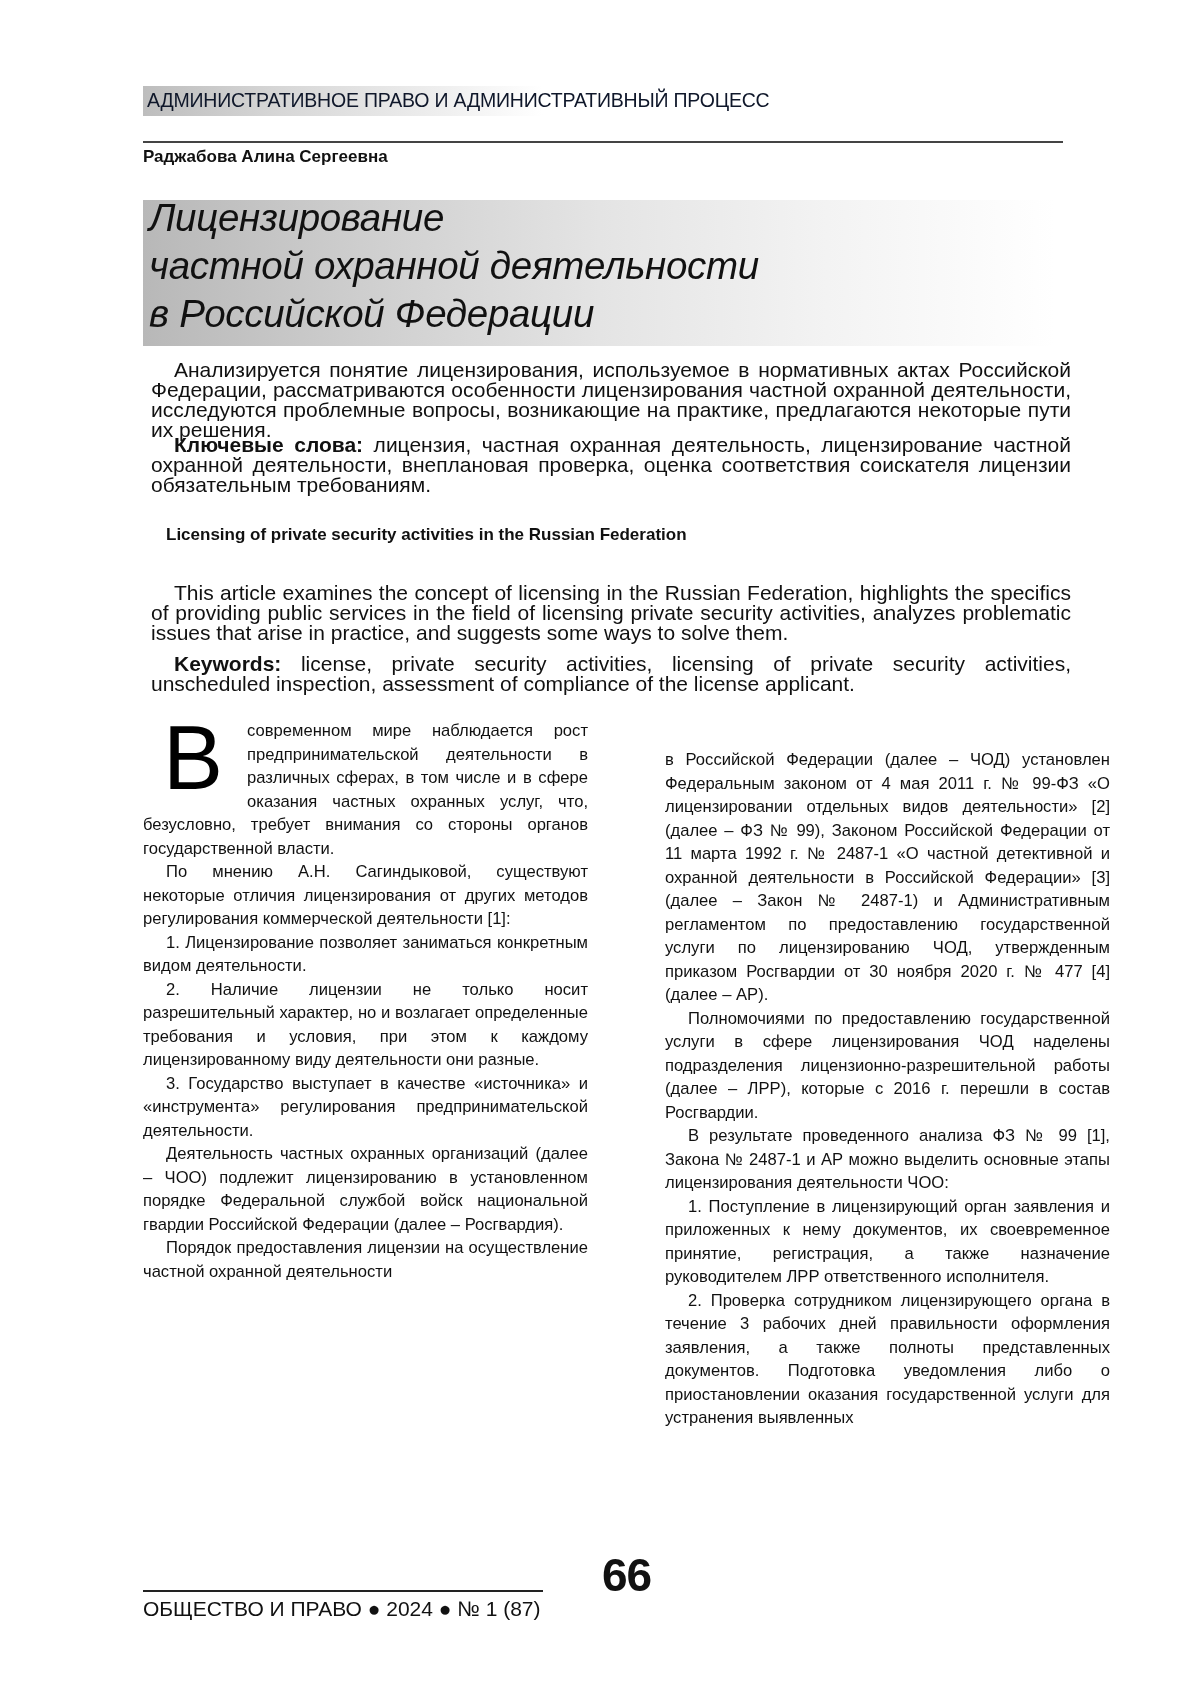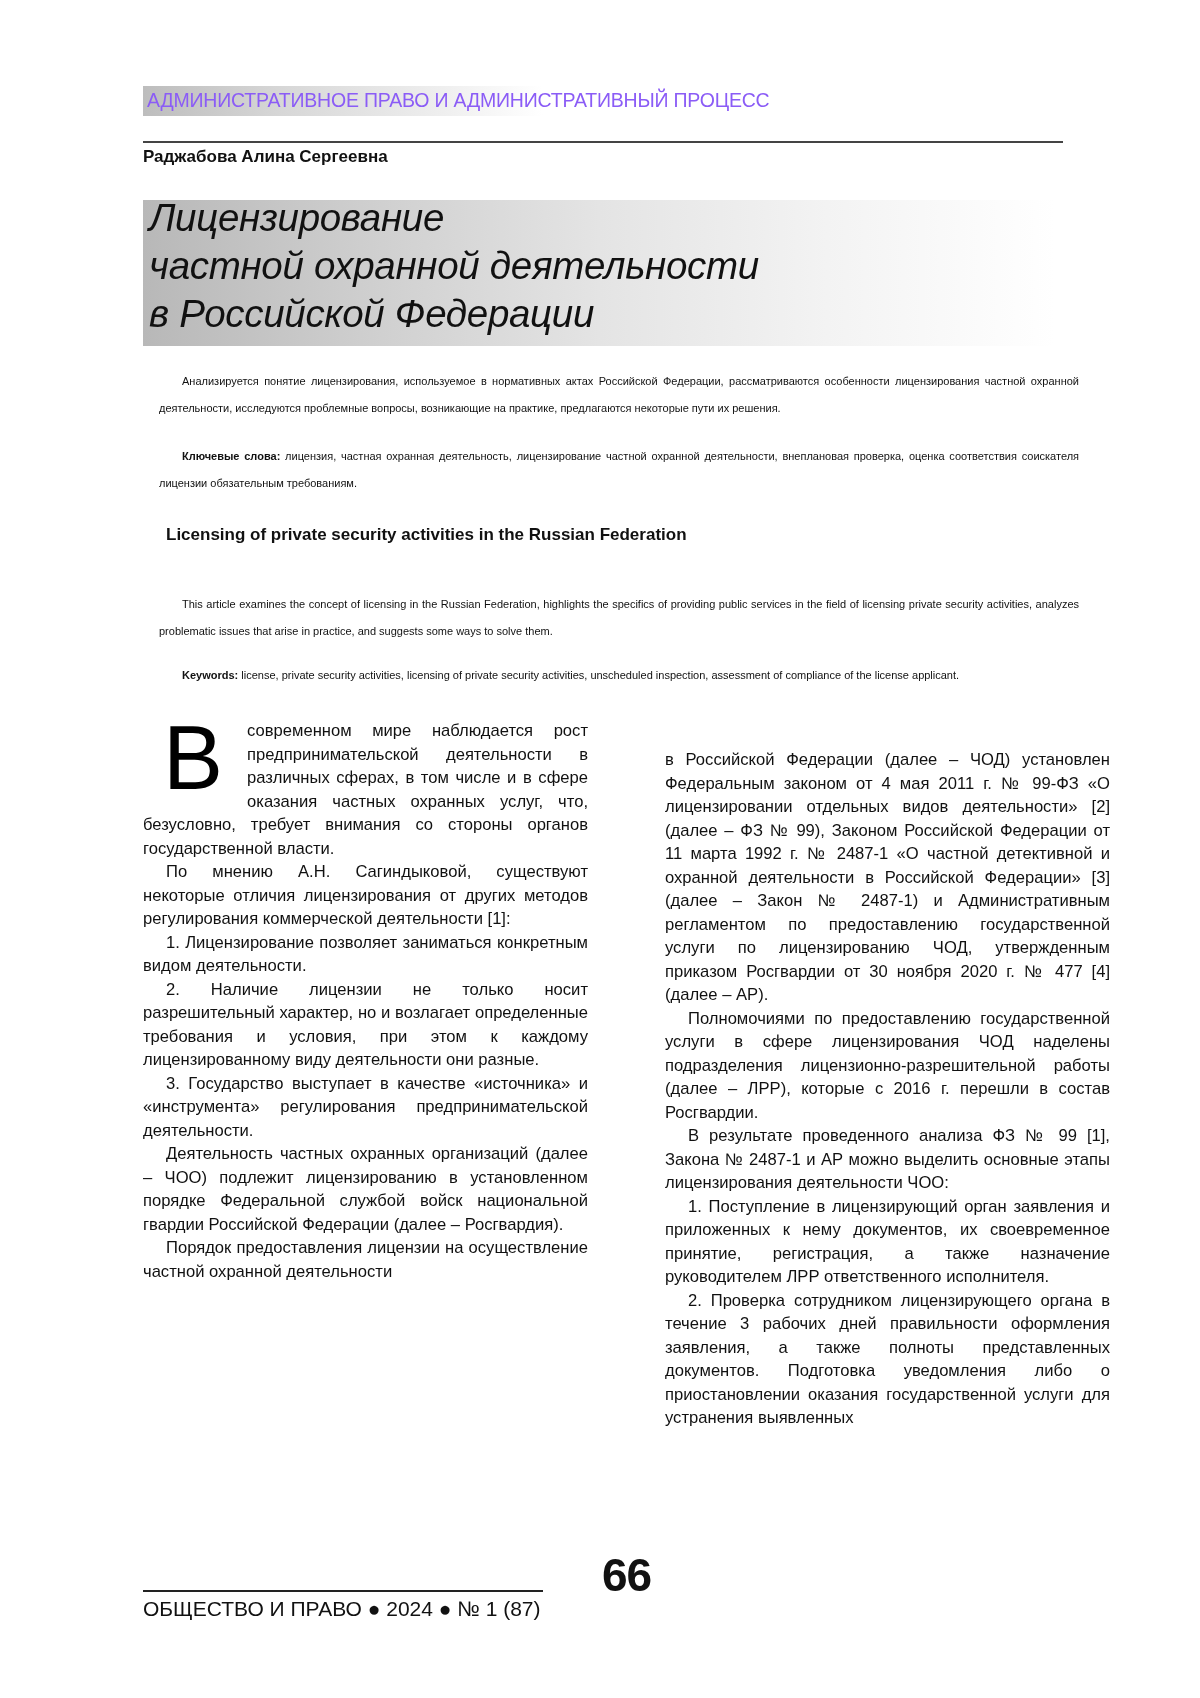--- a/index.html
+++ b/index.html
@@ -9,41 +9,41 @@
   }
   .abs { position: absolute; }
 
   
   .section-band {
     left: 143px; top: 86px; width: 400px; height: 30px;
     background: linear-gradient(to right, #bdbdbd 0%, #d7d7d7 35%, #efefef 75%, #ffffff 100%);
   }
   .section-title {
     left: 147px; top: 89px; font-size: 19.5px; letter-spacing: -0.2px;
-    white-space: nowrap; color: #8b5cf6;
+    white-space: nowrap; color: #0f172a;
   }
   .top-rule { left: 143px; top: 141px; width: 920px; height: 2px; background: #444; }
   .author {
     left: 143px; top: 147px; font-size: 17px; font-weight: bold; white-space: nowrap;
   }
 
   
   .title-box {
     left: 143px; top: 200px; width: 912px; height: 146px;
     background: linear-gradient(to right, #b8b8b8 0%, #cfcfcf 25%, #e4e4e4 50%, #f3f3f3 75%, #ffffff 100%);
   }
   .title-line {
     position: absolute; left: 6px; font-size: 38.5px; font-style: italic;
     letter-spacing: -0.3px; white-space: nowrap; color: #111;
   }
 
   
   .para {
-    left: 143px; width: 920px; font-size: 11px; line-height: 27px;
-    text-align: justify; text-indent: 23px; margin: 16px; color: #111;
+    left: 143px; width: 920px; font-size: 21px; line-height: 20px;
+    text-align: justify; text-indent: 23px; margin: 8px; color: #111;
   }
   .para b { font-weight: bold; }
   .en-title {
     left: 166px; top: 525px; font-size: 17px; font-weight: bold; white-space: nowrap;
   }
 
   
   .col {
     width: 445px; font-size: 16.6px; line-height: 23.5px; color: #111;
   }

